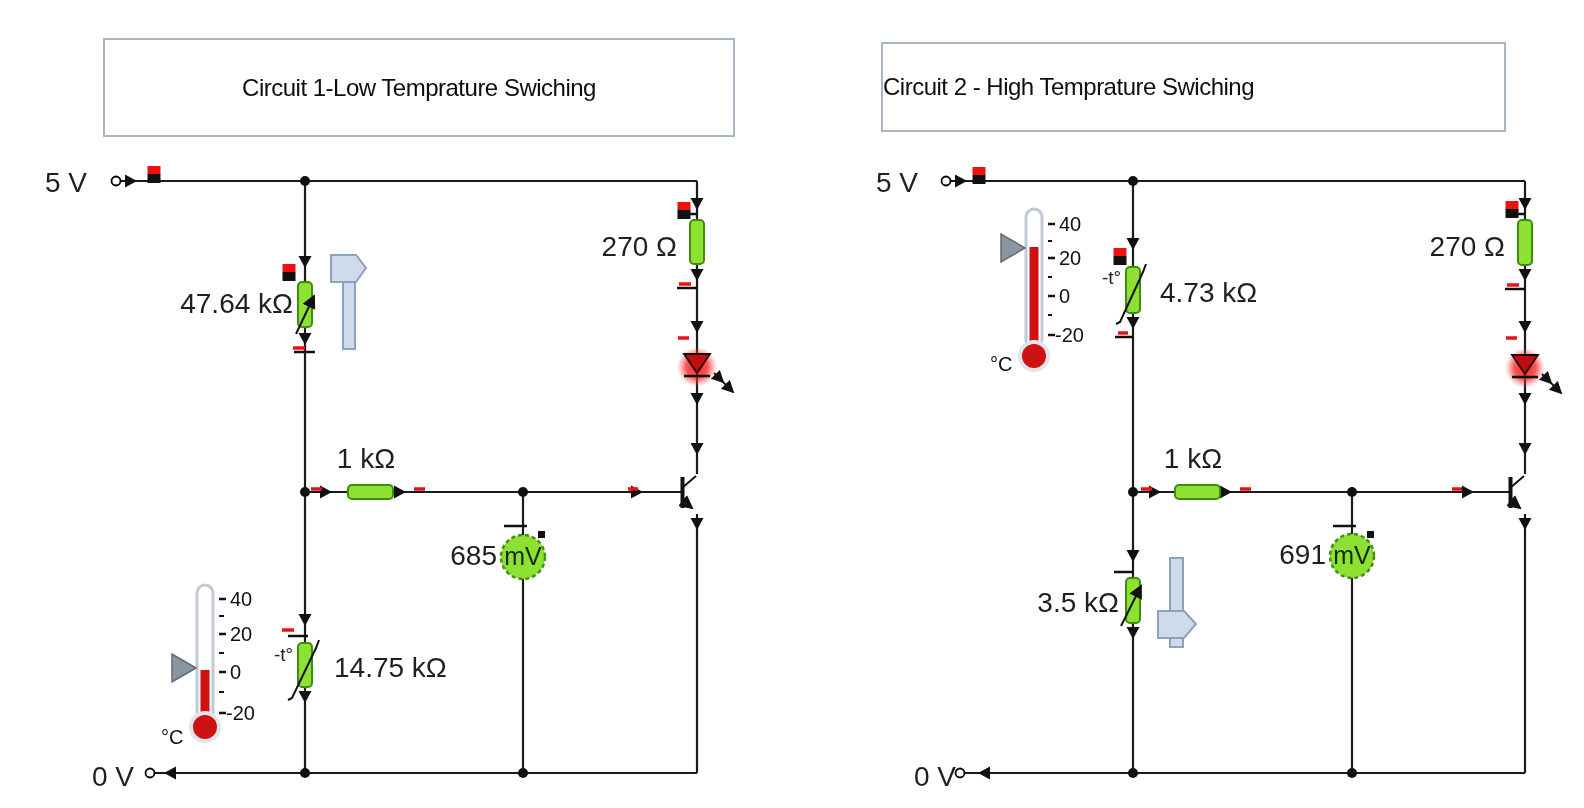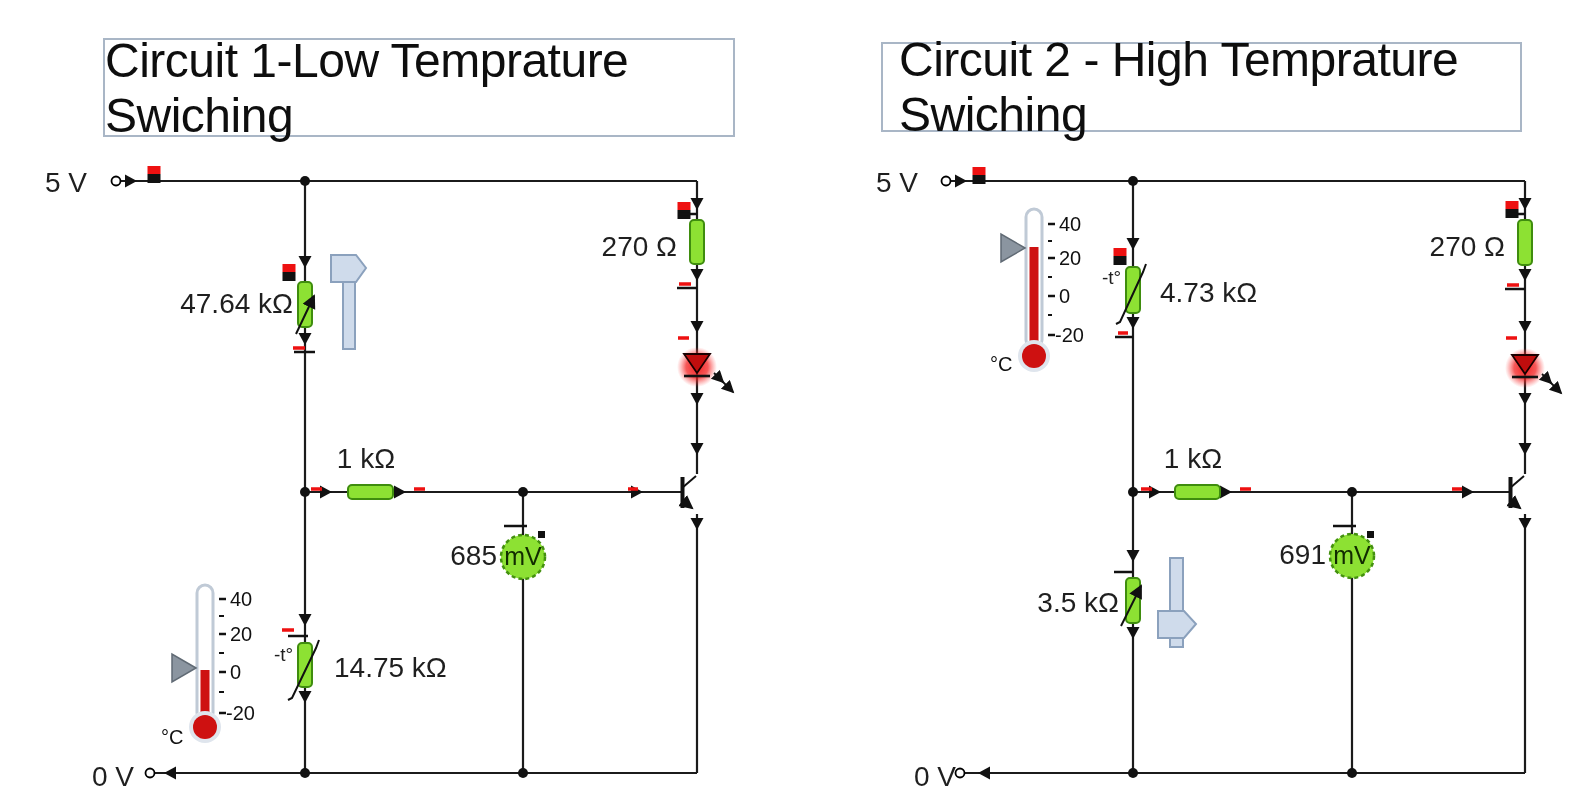--- a/index.html
+++ b/index.html
@@ -1,21 +1,21 @@
 <!DOCTYPE html>
 <html><head>
 <meta charset="utf-8">
 <style>
   html,body{margin:0;padding:0;background:#ffffff;}
   .stage{position:relative;width:1584px;height:808px;background:#fff;overflow:hidden;
          font-family:"Liberation Sans",sans-serif;}
   .titlebox{position:absolute;background:#fff;border:2px solid #a9b6c6;display:flex;
-            align-items:center;color:#0e0e0e;font-size:48px;letter-spacing:-0.5px;}
+            align-items:center;color:#0e0e0e;font-size:24px;letter-spacing:-0.5px;}
   .titlebox.centered{justify-content:center;}
-  .titlebox.leftpad{justify-content:flex-start;padding-left:16px;}
+  .titlebox.leftpad{justify-content:flex-start;}
   #t1{left:103px;top:38px;width:628px;height:95px;}
   #t2{left:881px;top:42px;width:621px;height:86px;}
   svg{position:absolute;left:0;top:0;}
   .wire{stroke:#1b1b1b;stroke-width:2.2;fill:none;}
   .res{fill:#8de133;stroke:#3f8d0e;stroke-width:2;}
   .meter{fill:#8de133;stroke:#44910f;stroke-width:2.5;stroke-dasharray:4 3;}
   .lbl{font-size:28px;fill:#1f1f1f;}
   .lblsm{font-size:19px;fill:#1f1f1f;}
   .tlbl{font-size:20px;fill:#111;}
   .mvlbl{font-size:25px;fill:#112b00;}

